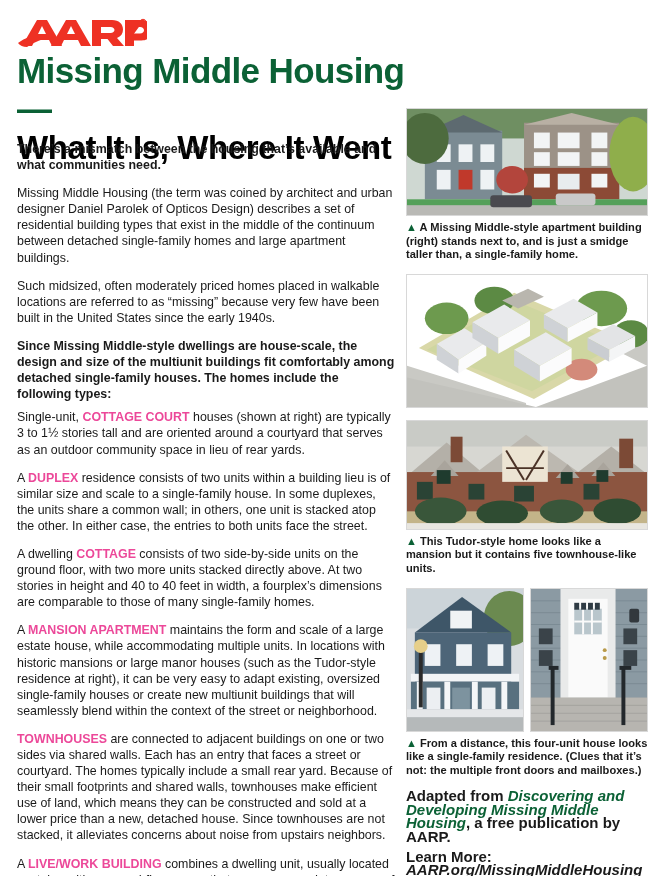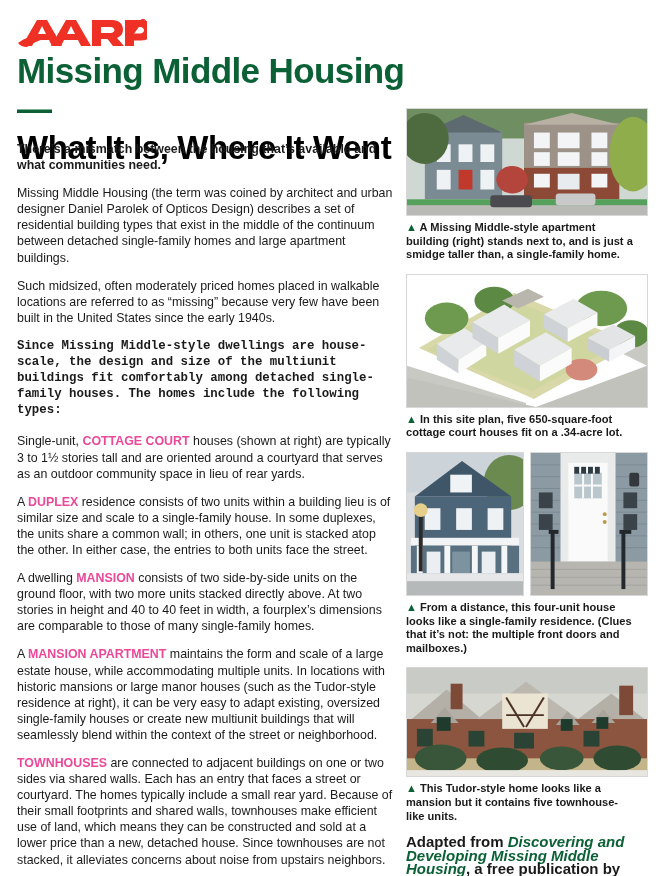--- a/index.html
+++ b/index.html
@@ -34,39 +34,39 @@
     position:absolute;left:17px;top:141px;width:378px;
   }
   .leftcol p{
     margin:0 0 12px 0;
     font-size:12.4px;
     line-height:16.1px;
     color:#1a1a1a;
     text-align:left;
   }
   .leftcol p.lead{font-weight:bold;}
-  .leftcol p.bold-head{font-weight:bold;margin-bottom:15px;font-family:Liberation Mono, monospace;}
+  .leftcol p.bold-head{font-weight:bold;margin-bottom:7px;}
   .kw{color:#ec4899;font-weight:bold;}
 
   
   .rightcol{position:absolute;left:406px;top:108px;width:242px;}
   .photo{
     width:242px;
     border:1px solid #d8d8d8;
     box-sizing:border-box;
     display:block;
     overflow:hidden;
     position:relative;
   }
   .cap{
     font-size:11.1px;
     line-height:13.6px;
     font-weight:bold;
     color:#1a1a1a;
-    margin:5px 13px 0 0;
+    margin:5px 0 0 0;
   }
   .tri{color:#0b6135;font-size:11px;letter-spacing:0;}
   .blk{margin-bottom:12px;}
   .pairrow{display:flex;gap:6px;width:242px;}
   .pairrow .photo{width:118px;}
 
   
   .footer{margin-top:9px;}
   .footer p{margin:0 0 7px 0;font-size:15px;line-height:13.4px;font-weight:bold;color:#1a1a1a;}
   .footer .grn-it{color:#0b6135;font-style:italic;font-weight:bold;}
@@ -108,21 +108,21 @@
   </div>
 
   <div class="leftcol">
     <p class="lead">There’s a mismatch between the housing that’s available and what communities need.</p>
     <div id="para-host">
         <p><span>Missing Middle Housing (the term was coined by architect and urban designer Daniel Parolek of Opticos Design) describes a set of residential building types that exist in the middle of the continuum between detached single-family homes and large apartment buildings.</span></p>
         <p><span>Such midsized, often moderately priced homes placed in walkable locations are referred to as “missing” because very few have been built in the United States since the early 1940s.</span></p>
         <p class="bold-head"><span>Since Missing Middle-style dwellings are house-scale, the design and size of the multiunit buildings fit comfortably among detached single-family houses. The homes include the following types:</span></p>
         <p><span>Single-unit, </span><span class="kw">COTTAGE COURT</span><span> houses (shown at right) are typically 3 to 1½ stories tall and are oriented around a courtyard that serves as an outdoor community space in lieu of rear yards.</span></p>
         <p><span>A </span><span class="kw">DUPLEX</span><span> residence consists of two units within a building lieu is of similar size and scale to a single-family house. In some duplexes, the units share a common wall; in others, one unit is stacked atop the other. In either case, the entries to both units face the street.</span></p>
-        <p><span>A dwelling </span><span class="kw">MANSION</span><span> consists of two side-by-side units on the ground floor, with two more units stacked directly above. At two stories in height and 40 to 40 feet in width, a fourplex’s dimensions are comparable to those of many single-family homes.</span></p>
+        <p><span>A dwelling </span><span class="kw">COTTAGE</span><span> consists of two side-by-side units on the ground floor, with two more units stacked directly above. At two stories in height and 40 to 40 feet in width, a fourplex’s dimensions are comparable to those of many single-family homes.</span></p>
         <p><span>A </span><span class="kw">MANSION APARTMENT</span><span> maintains the form and scale of a large estate house, while accommodating multiple units. In locations with historic mansions or large manor houses (such as the Tudor-style residence at right), it can be very easy to adapt existing, oversized single-family houses or create new multiunit buildings that will seamlessly blend within the context of the street or neighborhood.</span></p>
         <p><span class="kw">TOWNHOUSES</span><span> are connected to adjacent buildings on one or two sides via shared walls. Each has an entry that faces a street or courtyard. The homes typically include a small rear yard. Because of their small footprints and shared walls, townhouses make efficient use of land, which means they can be constructed and sold at a lower price than a new, detached house. Since townhouses are not stacked, it alleviates concerns about noise from upstairs neighbors.</span></p>
         <p><span>A </span><span class="kw">LIVE/WORK BUILDING</span><span> combines a dwelling unit, usually located upstairs, with a ground-floor space that can accommodate a range of nonresidential uses.</span></p>
       </div>
   </div>
 
   <div class="rightcol">
 
     <div class="blk">
       <div class="photo" style="height:108px;">
@@ -203,21 +203,64 @@
           </g>
           <g>
             <polygon points="182,64 208,50 230,62 204,76" fill="#e3e4e6"></polygon>
             <polygon points="182,64 204,76 204,88 182,76" fill="#cacdd1"></polygon>
             <polygon points="204,76 230,62 230,74 204,88" fill="#f4f5f6"></polygon>
           </g>
           <polygon points="96,26 122,14 138,22 112,34" fill="#b9b6ae"></polygon>
           <polygon points="0,104 130,134 242,92 242,134 0,134" fill="#c2c2bd"></polygon>
         </svg>
       </div>
-      <p class="cap"><span class="tri">▲</span> <span>In this site plan, five 650-square-foot cottage court houses fit on a .34-acre lot.</span></p>
+    </div>
+
+    <div class="blk">
+      <div class="photo" style="height:110px;">
+        <svg class="ph-svg" viewBox="0 0 242 110" preserveAspectRatio="none" aria-hidden="true">
+          <rect width="242" height="110" fill="#d7d7d2"></rect>
+          <rect x="0" y="0" width="242" height="26" fill="#c9cbc6"></rect>
+
+          <polygon points="0,56 40,22 80,56" fill="#b4b0a8"></polygon>
+          <polygon points="60,60 120,14 184,60" fill="#bcb8b0"></polygon>
+          <polygon points="170,54 206,26 242,54" fill="#b4b0a8"></polygon>
+
+          <rect x="0" y="52" width="242" height="46" fill="#8c5540"></rect>
+          <rect x="96" y="26" width="46" height="36" fill="#ece4d3"></rect>
+          <g stroke="#4a3226" stroke-width="2">
+            <line x1="100" y1="30" x2="118" y2="60"></line>
+            <line x1="138" y1="30" x2="120" y2="60"></line>
+            <line x1="100" y1="48" x2="138" y2="48"></line>
+          </g>
+
+          <polygon points="24,56 38,40 52,56" fill="#a9a49c"></polygon>
+          <rect x="30" y="50" width="14" height="14" fill="#1f3b2e"></rect>
+          <polygon points="150,58 162,44 174,58" fill="#a9a49c"></polygon>
+          <rect x="155" y="52" width="12" height="12" fill="#1f3b2e"></rect>
+          <polygon points="186,56 198,42 210,56" fill="#a9a49c"></polygon>
+          <rect x="191" y="50" width="12" height="12" fill="#1f3b2e"></rect>
+
+          <rect x="44" y="16" width="12" height="26" fill="#7c4a36"></rect>
+          <rect x="214" y="18" width="14" height="30" fill="#7c4a36"></rect>
+
+          <rect x="10" y="62" width="16" height="18" fill="#2a4335"></rect>
+          <rect x="62" y="64" width="16" height="16" fill="#2a4335"></rect>
+          <rect x="108" y="66" width="20" height="16" fill="#2a4335"></rect>
+          <rect x="178" y="64" width="16" height="16" fill="#2a4335"></rect>
+
+          <rect x="0" y="92" width="242" height="18" fill="#c3b489"></rect>
+          <ellipse cx="34" cy="92" rx="26" ry="14" fill="#39563a"></ellipse>
+          <ellipse cx="96" cy="94" rx="26" ry="13" fill="#2f4c32"></ellipse>
+          <ellipse cx="156" cy="92" rx="22" ry="12" fill="#39563a"></ellipse>
+          <ellipse cx="212" cy="92" rx="24" ry="13" fill="#2f4c32"></ellipse>
+          <rect x="0" y="104" width="242" height="6" fill="#e8e6e0"></rect>
+        </svg>
+      </div>
+      <p class="cap"><span class="tri">▲</span> <span>This Tudor-style home looks like a mansion but it contains five townhouse-like units.</span></p>
     </div>
 
     <div class="blk">
       <div class="pairrow">
         <div class="photo" style="height:144px;">
           <svg class="ph-svg" viewBox="0 0 118 144" preserveAspectRatio="none" aria-hidden="true">
             <rect width="118" height="144" fill="#d9dde0"></rect>
             <rect x="0" y="0" width="118" height="40" fill="#ccd4d9"></rect>
             <ellipse cx="104" cy="30" rx="26" ry="28" fill="#6b8a50"></ellipse>
             <polygon points="8,44 56,8 106,44" fill="#3e5668"></polygon>
@@ -291,64 +334,20 @@
             <rect x="20" y="80" width="4" height="58" fill="#23282c"></rect>
             <rect x="92" y="80" width="4" height="58" fill="#23282c"></rect>
             <rect x="18" y="78" width="10" height="4" fill="#23282c"></rect>
             <rect x="90" y="78" width="12" height="4" fill="#23282c"></rect>
           </svg>
         </div>
       </div>
       <p class="cap"><span class="tri">▲</span> <span>From a distance, this four-unit house looks like a single-family residence. (Clues that it’s not: the multiple front doors and mailboxes.)</span></p>
     </div>
 
-    <div class="blk">
-      <div class="photo" style="height:110px;">
-        <svg class="ph-svg" viewBox="0 0 242 110" preserveAspectRatio="none" aria-hidden="true">
-          <rect width="242" height="110" fill="#d7d7d2"></rect>
-          <rect x="0" y="0" width="242" height="26" fill="#c9cbc6"></rect>
-
-          <polygon points="0,56 40,22 80,56" fill="#b4b0a8"></polygon>
-          <polygon points="60,60 120,14 184,60" fill="#bcb8b0"></polygon>
-          <polygon points="170,54 206,26 242,54" fill="#b4b0a8"></polygon>
-
-          <rect x="0" y="52" width="242" height="46" fill="#8c5540"></rect>
-          <rect x="96" y="26" width="46" height="36" fill="#ece4d3"></rect>
-          <g stroke="#4a3226" stroke-width="2">
-            <line x1="100" y1="30" x2="118" y2="60"></line>
-            <line x1="138" y1="30" x2="120" y2="60"></line>
-            <line x1="100" y1="48" x2="138" y2="48"></line>
-          </g>
-
-          <polygon points="24,56 38,40 52,56" fill="#a9a49c"></polygon>
-          <rect x="30" y="50" width="14" height="14" fill="#1f3b2e"></rect>
-          <polygon points="150,58 162,44 174,58" fill="#a9a49c"></polygon>
-          <rect x="155" y="52" width="12" height="12" fill="#1f3b2e"></rect>
-          <polygon points="186,56 198,42 210,56" fill="#a9a49c"></polygon>
-          <rect x="191" y="50" width="12" height="12" fill="#1f3b2e"></rect>
-
-          <rect x="44" y="16" width="12" height="26" fill="#7c4a36"></rect>
-          <rect x="214" y="18" width="14" height="30" fill="#7c4a36"></rect>
-
-          <rect x="10" y="62" width="16" height="18" fill="#2a4335"></rect>
-          <rect x="62" y="64" width="16" height="16" fill="#2a4335"></rect>
-          <rect x="108" y="66" width="20" height="16" fill="#2a4335"></rect>
-          <rect x="178" y="64" width="16" height="16" fill="#2a4335"></rect>
-
-          <rect x="0" y="92" width="242" height="18" fill="#c3b489"></rect>
-          <ellipse cx="34" cy="92" rx="26" ry="14" fill="#39563a"></ellipse>
-          <ellipse cx="96" cy="94" rx="26" ry="13" fill="#2f4c32"></ellipse>
-          <ellipse cx="156" cy="92" rx="22" ry="12" fill="#39563a"></ellipse>
-          <ellipse cx="212" cy="92" rx="24" ry="13" fill="#2f4c32"></ellipse>
-          <rect x="0" y="104" width="242" height="6" fill="#e8e6e0"></rect>
-        </svg>
-      </div>
-      <p class="cap"><span class="tri">▲</span> <span>This Tudor-style home looks like a mansion but it contains five townhouse-like units.</span></p>
-    </div>
-
     <div class="footer">
       <p><span>Adapted from </span><span class="grn-it">Discovering and Developing Missing Middle Housing</span><span>, a free publication by AARP.</span></p>
       <p><span>Learn More: </span><span class="ital">AARP.org/MissingMiddleHousing</span></p>
 
     </div>
 
   </div>
 </div>
 
 </body></html>

